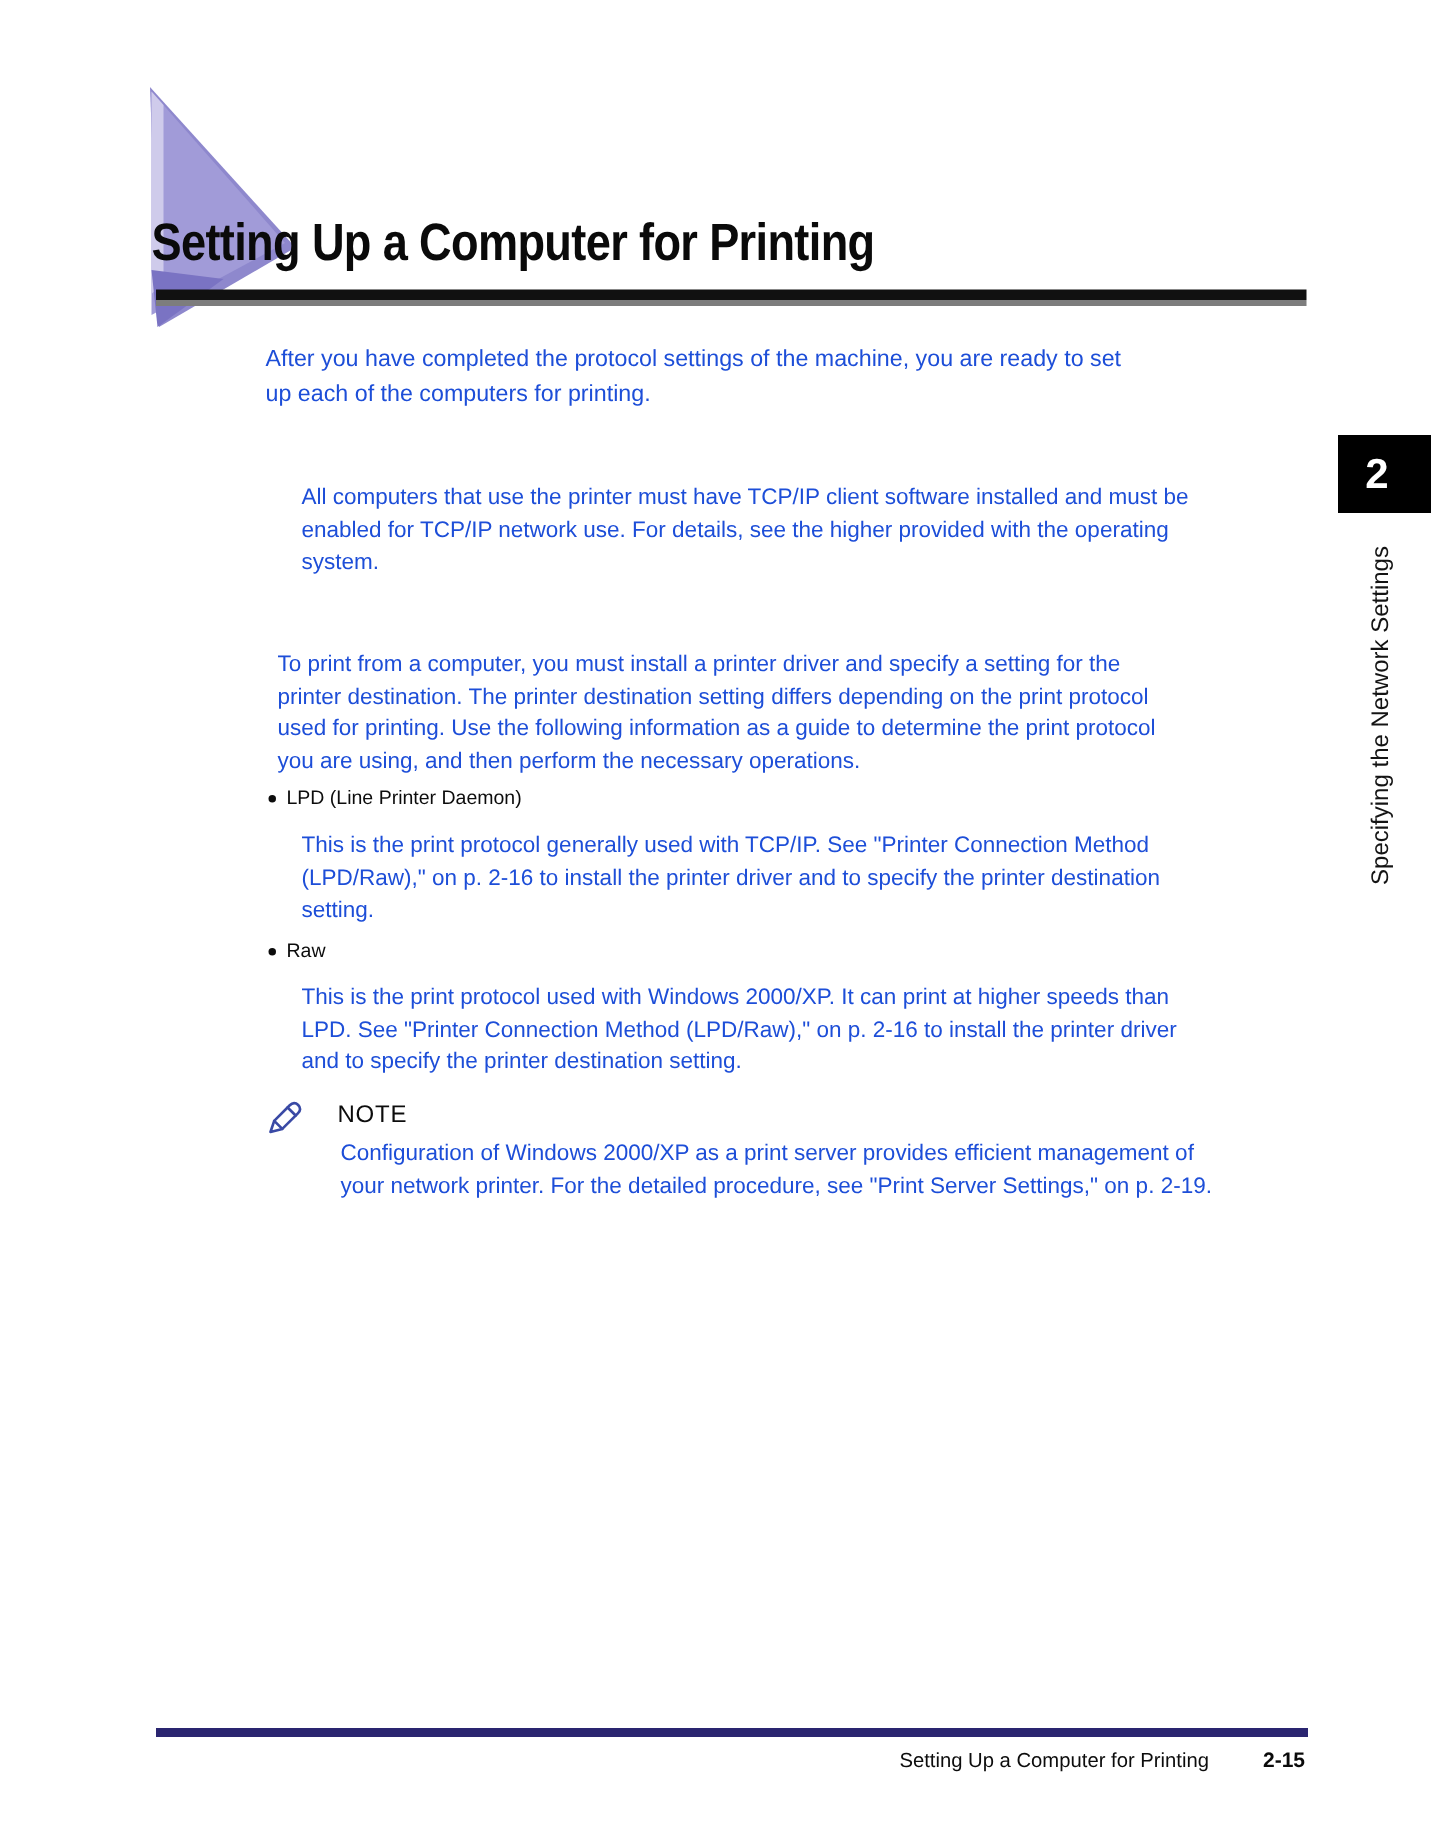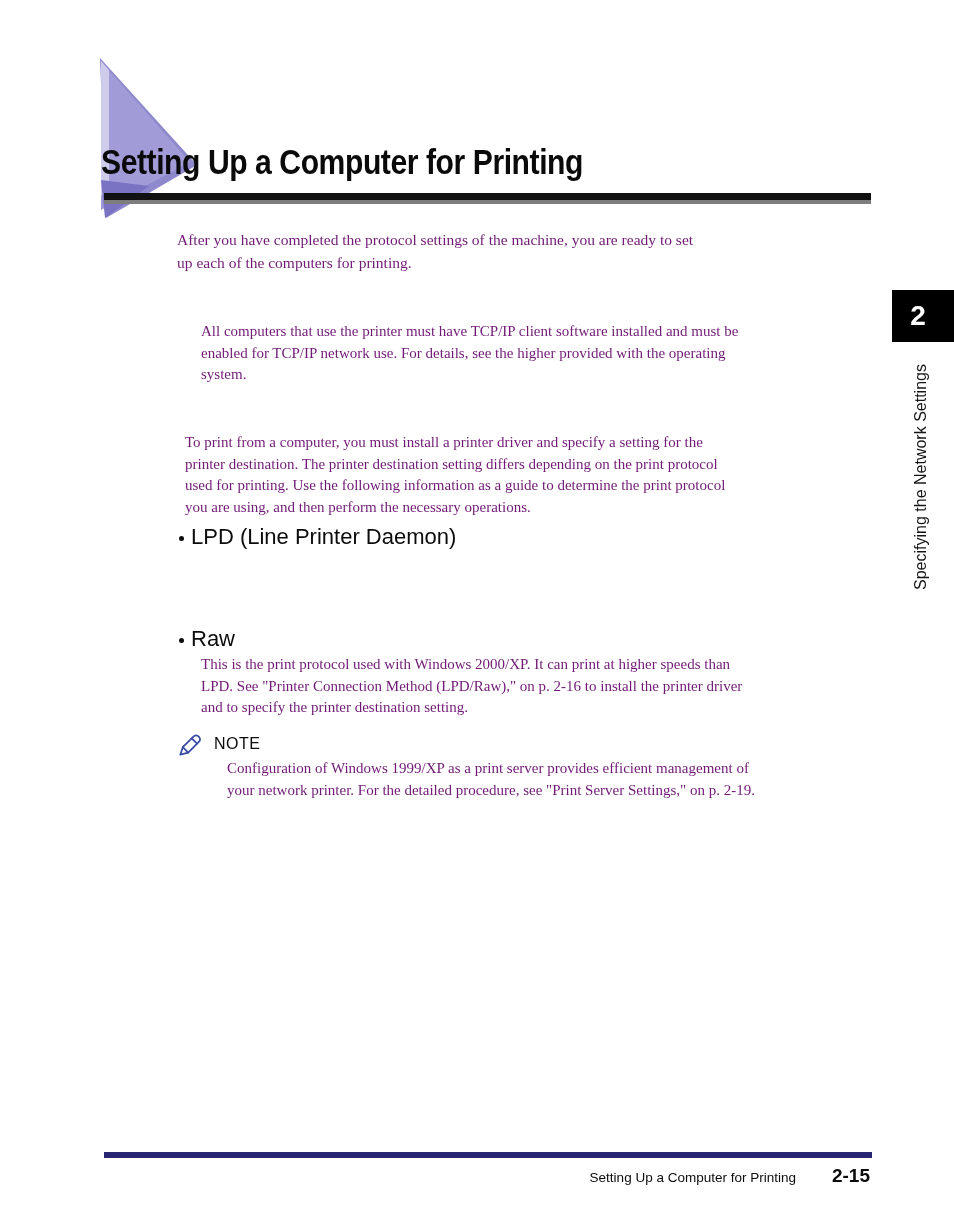--- a/index.html
+++ b/index.html
@@ -21,36 +21,36 @@
     position:absolute; left:101px; top:126px;
     font-size:35px; font-weight:bold; letter-spacing:-0.5px;
     white-space:nowrap;
     transform:scaleX(0.86); transform-origin:left top;
     color:#0a0a0a;
   }
   .title-rule-black { position:absolute; left:104px; top:177px; width:767px; height:7px; background:#111111; }
   .title-rule-gray  { position:absolute; left:104px; top:184px; width:767px; height:4px; background:#7d7d7d; }
 
   
-  .body-text { font-size:15px; line-height:21.7px; white-space:pre-line; color:#701a75;font-family:Liberation Serif, serif; }
+  .body-text { font-size:15px; line-height:21.7px; white-space:pre-line; color:#1d4ed8; }
   .intro { left:177px; top:212px; font-size:15.5px; line-height:23px; }
 
   .sec-head { display:flex; align-items:center; gap:10px; }
   .sq {
     width:12px; height:12px; background:#0a0a0a; flex:0 0 auto; margin-top:1px;
   }
   .sec-head-label {
     font-size:16px; font-weight:bold; letter-spacing:-0.2px; white-space:nowrap;
     transform:scaleX(0.97); transform-origin:left center;
   }
   .bullet-line { display:flex; align-items:center; gap:7px; }
   .dot { width:5px; height:5px; border-radius:50%; background:#0c0c0c; margin-top:2px; flex:0 0 auto; }
-  .bullet-label { font-size:22px; white-space:nowrap; }
+  .bullet-label { font-size:13px; white-space:nowrap; }
 
-  .note-head { display:flex; align-items:center; gap:9px; }
+  .note-head { display:flex; align-items:center; gap:20px; }
   .note-label { font-size:16px; letter-spacing:0.5px; }
 
   
   .chapter-tab {
     position:absolute; left:892px; top:274px; width:62px; height:52px;
     background:#000000; color:#ffffff;
     font-size:28px; font-weight:bold;
     display:flex; align-items:center; justify-content:center;
     padding-right:10px;
   }
@@ -60,21 +60,21 @@
     white-space:nowrap; font-size:16px; color:#141414;
   }
 
   
   .footer-rule { position:absolute; left:104px; top:1136px; width:768px; height:6px; background:#2a2570; }
   .footer-row {
     position:absolute; top:1149px; right:84px;
     display:flex; align-items:baseline; gap:36px;
   }
   .footer-title { font-size:13.5px; color:#0c0c0c; }
-  .footer-page { font-size:19px; font-weight:bold; color:#0a0a0a;text-align:right; }
+  .footer-page { font-size:14px; font-weight:bold; color:#0a0a0a;text-align:right; }
 </style>
 </head>
 <body>
 
 <div class="page">
 
   <svg class="deco-svg" width="104" height="162" viewBox="0 0 104 162" aria-hidden="true">
     <polygon points="3,0 100,107 9,160" fill="#8e88cd"></polygon>
     <polygon points="4,3 93,104 4,152" fill="#a19bd8"></polygon>
     <polygon points="4,3 12,12 12,130 4,138" fill="#cfcbeb"></polygon>
@@ -94,40 +94,43 @@
 
   <p class="abs body-text" style="left:185px; top:416px;">To print from a computer, you must install a printer driver and specify a setting for the
 printer destination. The printer destination setting differs depending on the print protocol
 used for printing. Use the following information as a guide to determine the print protocol
 you are using, and then perform the necessary operations.</p>
 
   <div class="abs bullet-line" style="left:179px; top:508px;">
     <span class="dot"></span>
     <span class="bullet-label">LPD (Line Printer Daemon)</span>
   </div>
+  <p class="abs body-text" style="left:201px; top:537px;">This is the print protocol generally used with TCP/IP. See "Printer Connection Method
+(LPD/Raw)," on p. 2-16 to install the printer driver and to specify the printer destination
+setting.</p>
 
   <div class="abs bullet-line" style="left:179px; top:610px;">
     <span class="dot"></span>
     <span class="bullet-label">Raw</span>
   </div>
   <p class="abs body-text" style="left:201px; top:638px;">This is the print protocol used with Windows 2000/XP. It can print at higher speeds than
 LPD. See "Printer Connection Method (LPD/Raw)," on p. 2-16 to install the printer driver
 and to specify the printer destination setting.</p>
 
   <div class="abs note-head" style="left:177px; top:714px;">
     <svg width="28" height="28" viewBox="0 0 27 27" aria-hidden="true">
       <g fill="none" stroke="#3a4aa5" stroke-width="1.7" stroke-linejoin="round" stroke-linecap="round">
         <path d="M3.2 23.8 L5.6 16.6 L15.6 6.6 Q18.4 3.8 21.0 6.4 Q23.6 9.0 20.8 11.8 L10.8 21.8 Z"></path>
         <path d="M5.6 16.6 L10.8 21.8"></path>
         <path d="M14.2 8.0 L19.4 13.2"></path>
       </g>
     </svg>
     <span class="note-label">NOTE</span>
   </div>
-  <p class="abs body-text" style="left:227px; top:742px;">Configuration of Windows 1999/XP as a print server provides efficient management of
+  <p class="abs body-text" style="left:227px; top:742px;">Configuration of Windows 2000/XP as a print server provides efficient management of
 your network printer. For the detailed procedure, see "Print Server Settings," on p. 2-19.</p>
 
   <div class="chapter-tab">2</div>
   <div class="side-label">Specifying the Network Settings</div>
 
   <div class="footer-rule"></div>
   <div class="footer-row">
     <span class="footer-title">Setting Up a Computer for Printing</span>
     <span class="footer-page">2-15</span>
   </div>

